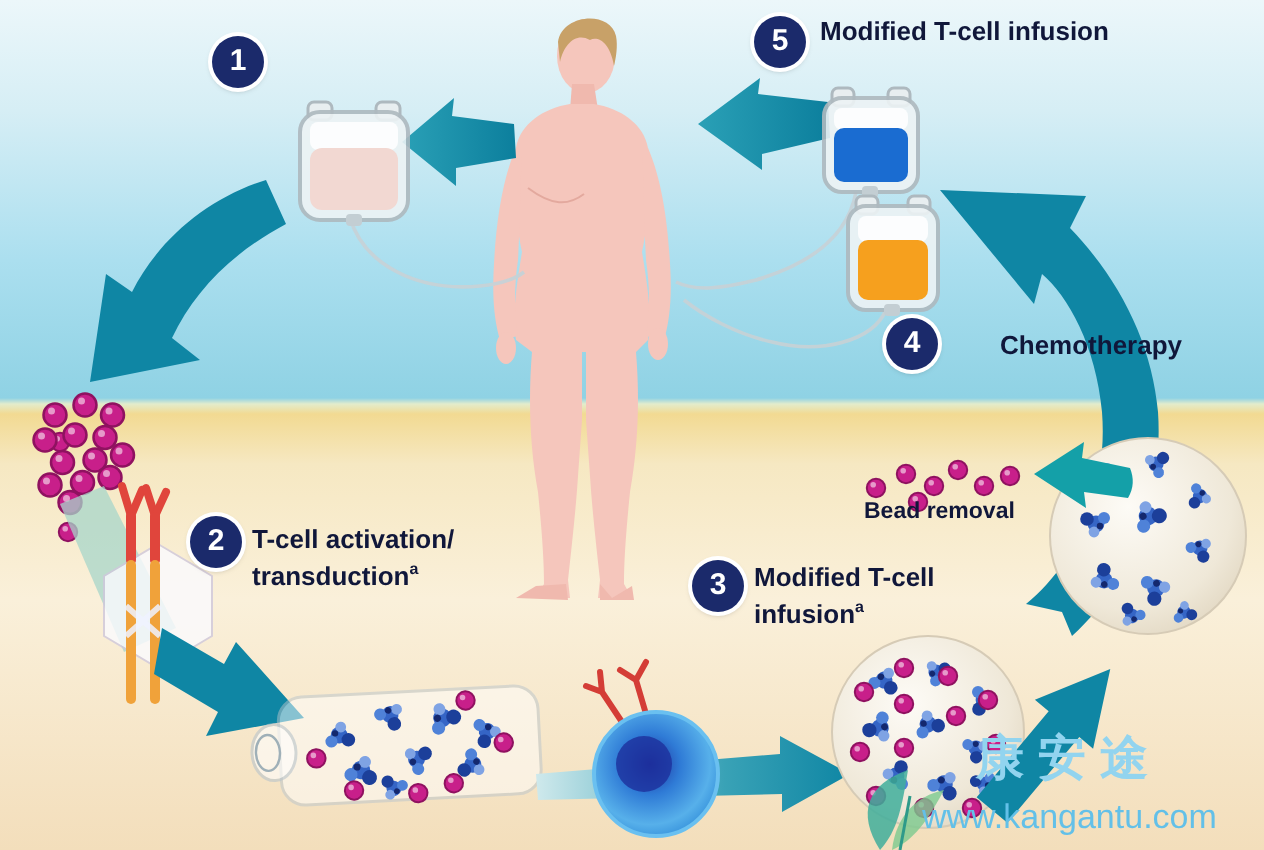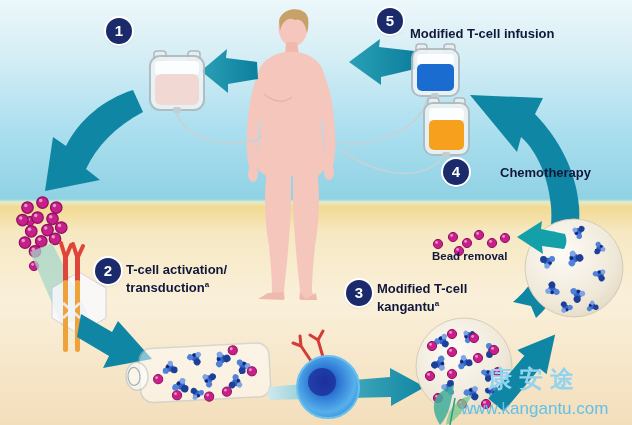--- a/index.html
+++ b/index.html
@@ -255,29 +255,29 @@
     <g>
       <path d="M440,425 C428,406 434,392 454,385 C451,403 449,415 440,425 Z" fill="#3fae9b" opacity="0.85"></path>
       <path d="M446,425 C448,408 458,398 472,395 C464,410 457,420 446,425 Z" fill="#7cc98f" opacity="0.8"></path>
       <path d="M450,425 L455,398" stroke="#2e9a8a" stroke-width="1.5" fill="none"></path>
     </g>
   </svg>
 
   <div class="badge" style="left:106px;top:18px">1</div>
 
   <div class="badge" style="left:377px;top:8px">5</div>
-  <div class="slabel" style="left:410px;top:26px">Modified T-cell infusion</div>
+  <div class="slabel" style="left:410px;top:8px">Modified T-cell infusion</div>
 
   <div class="badge" style="left:443px;top:159px">4</div>
   <div class="slabel" style="left:500px;top:165px">Chemotherapy</div>
 
   <div class="badge" style="left:95px;top:258px">2</div>
   <div class="slabel" style="left:126px;top:262px"><span>T-cell activation/</span><br><span>transduction</span><sup>a</sup></div>
 
   <div class="badge" style="left:346px;top:280px">3</div>
-  <div class="slabel" style="left:377px;top:281px"><span>Modified T-cell</span><br><span>kangantu</span><sup>a</sup></div>
+  <div class="slabel" style="left:377px;top:281px"><span>Modified T-cell</span><br><span>infusion</span><sup>a</sup></div>
 
   <div class="ann" style="left:432px;top:250px">Bead removal</div>
 
   <div class="wm-brand">康安途</div>
   <div class="wm-url">www.kangantu.com</div>
 
 </div>
 
 </body></html>

